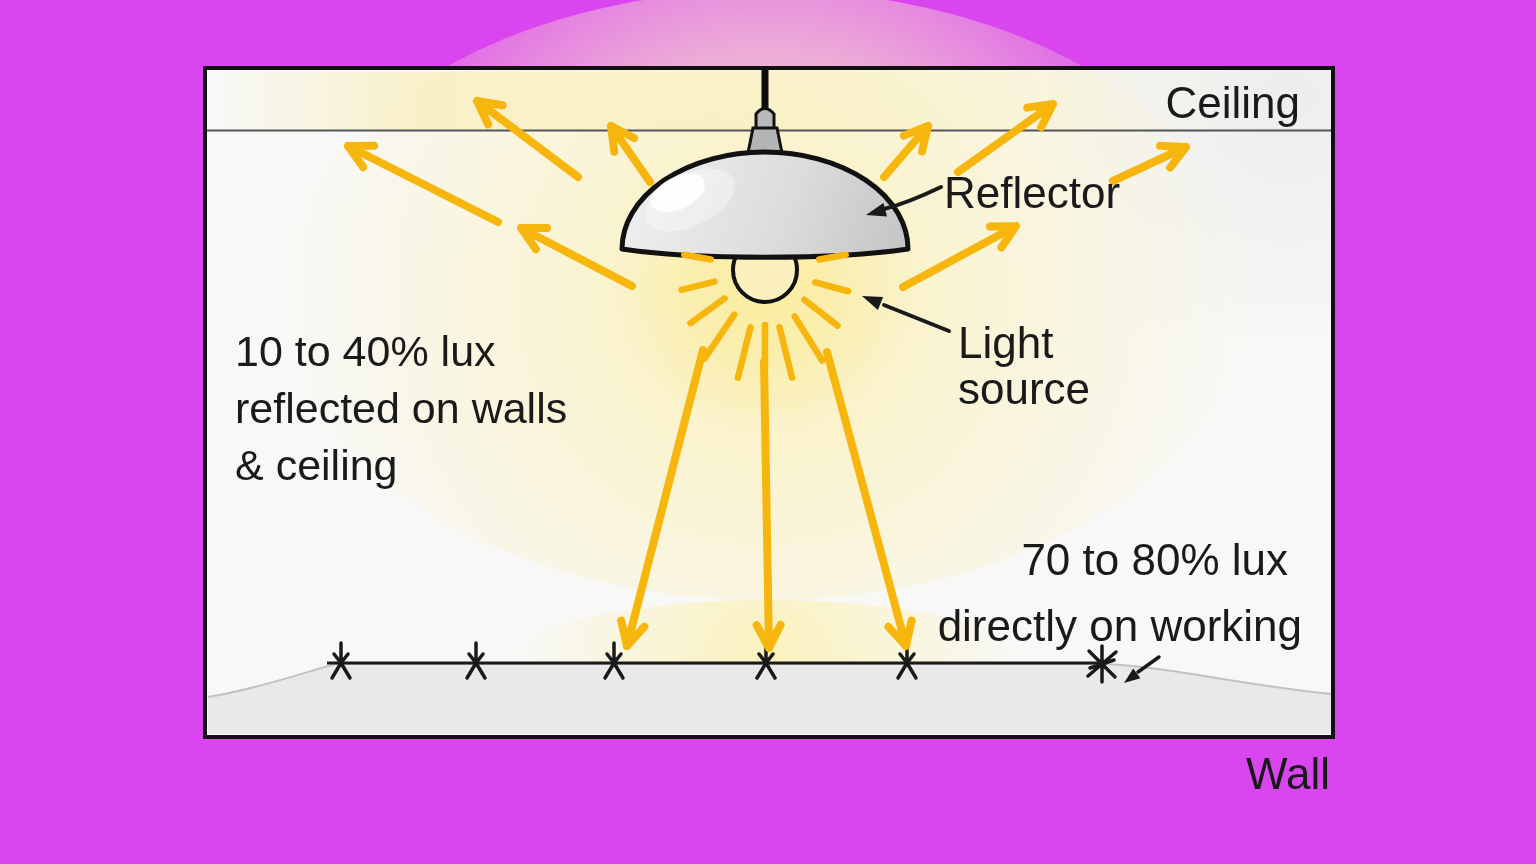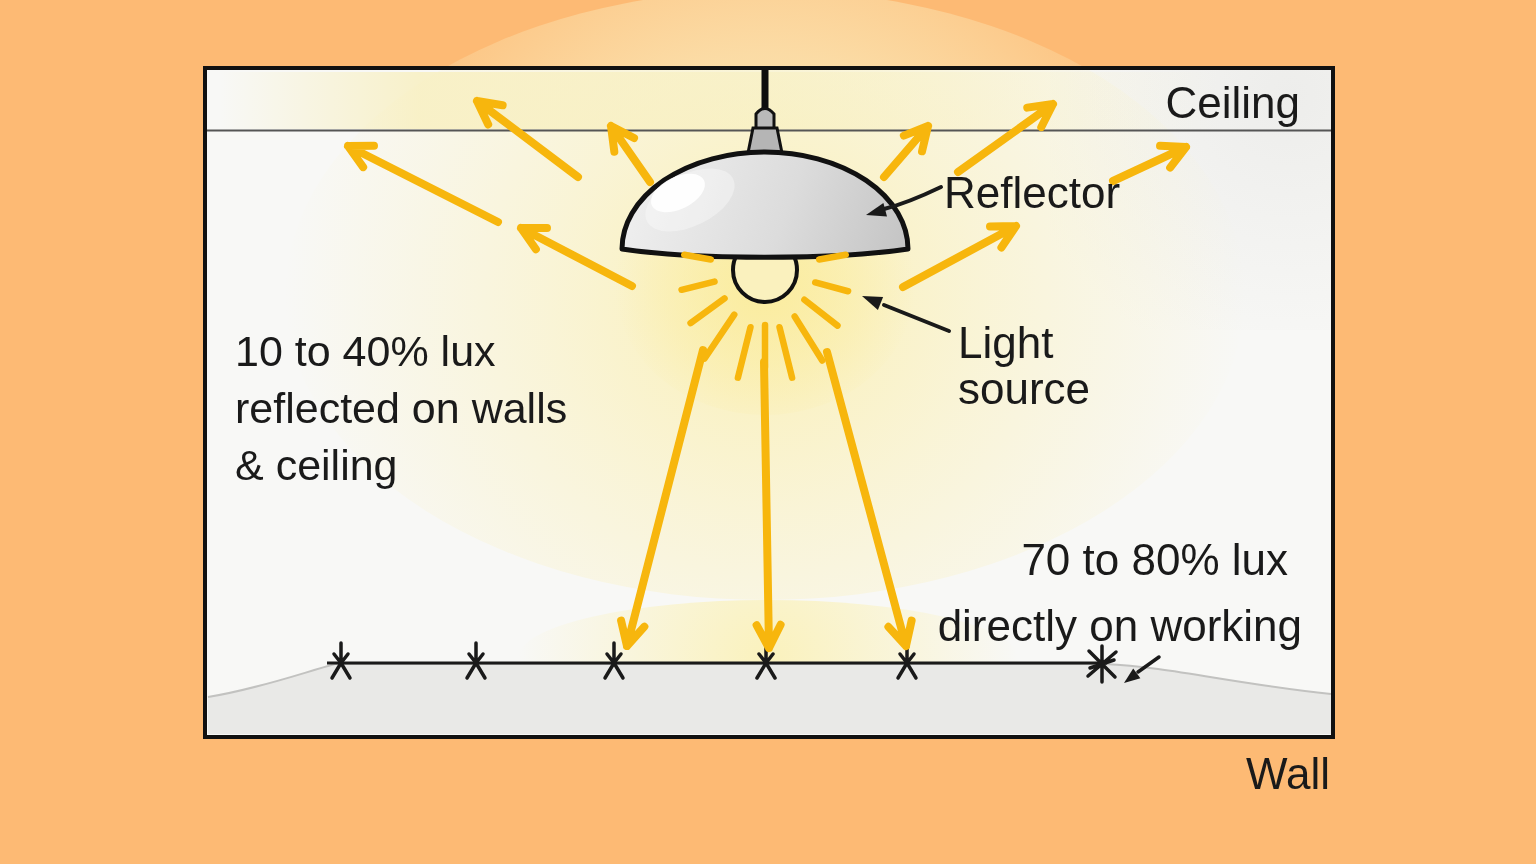--- a/index.html
+++ b/index.html
@@ -1,16 +1,16 @@
 <!DOCTYPE html>
 <html style="--ray: #F7B60D; --ink: #1A1A1A; --glow: #FBF0B8; --dome: #DCDCDC; --floor: #E9E9E7; --room: #F8F8F6;"><head>
 <meta charset="utf-8">
 <style>
   html,body{margin:0;padding:0;background:#ffffff;}
-  .stage{position:relative;width:1536px;height:864px;background:#fdba74;overflow:hidden;
+  .stage{position:relative;width:1536px;height:864px;background:#d946ef;overflow:hidden;
          font-family:"Liberation Sans",sans-serif;}
   svg{position:absolute;left:0;top:0;}
   .ray-stroke{stroke:var(--ray);fill:none;stroke-width:8;stroke-linecap:round;stroke-linejoin:round;}
   .dash{stroke:var(--ray);stroke-width:6.5;stroke-linecap:round;}
   .mark{stroke:var(--ink);stroke-width:3.5;stroke-linecap:round;fill:none;}
   .ink-line{stroke:var(--ink);fill:none;}
   .lbl{font-family:"Liberation Sans",sans-serif;font-size:44px;fill:var(--ink);}
   .lbl-block{font-family:"Liberation Sans",sans-serif;font-size:43px;fill:var(--ink);}
 </style>
 </head>

